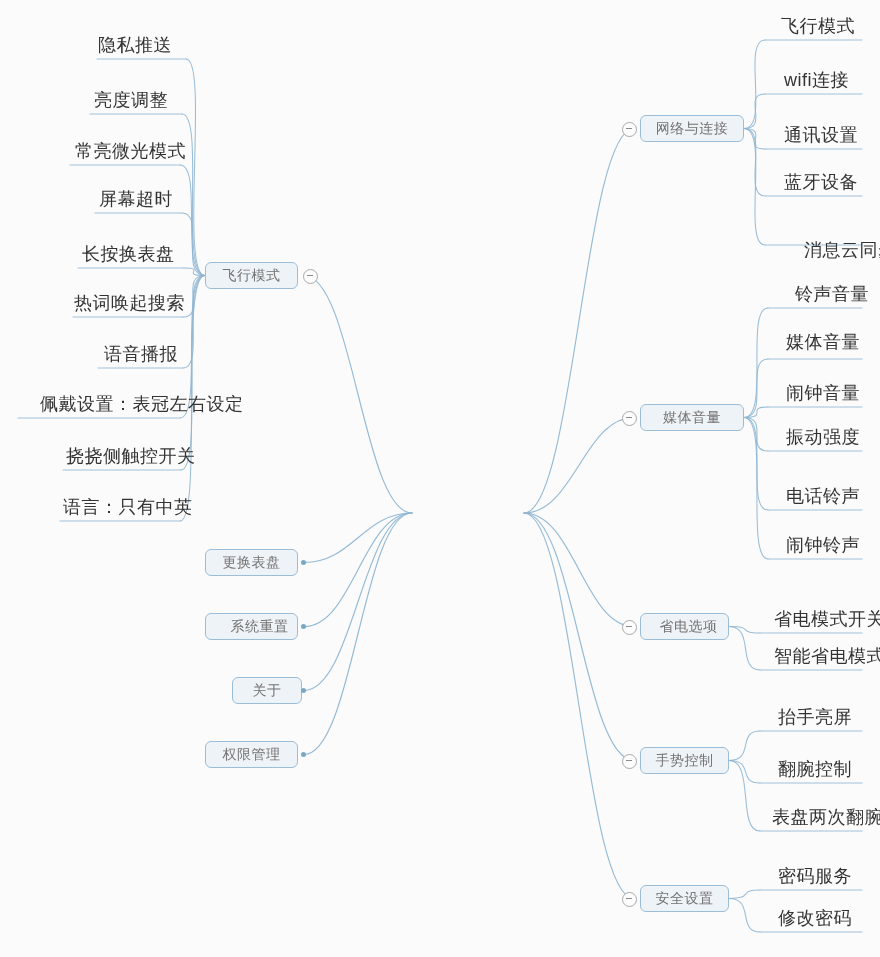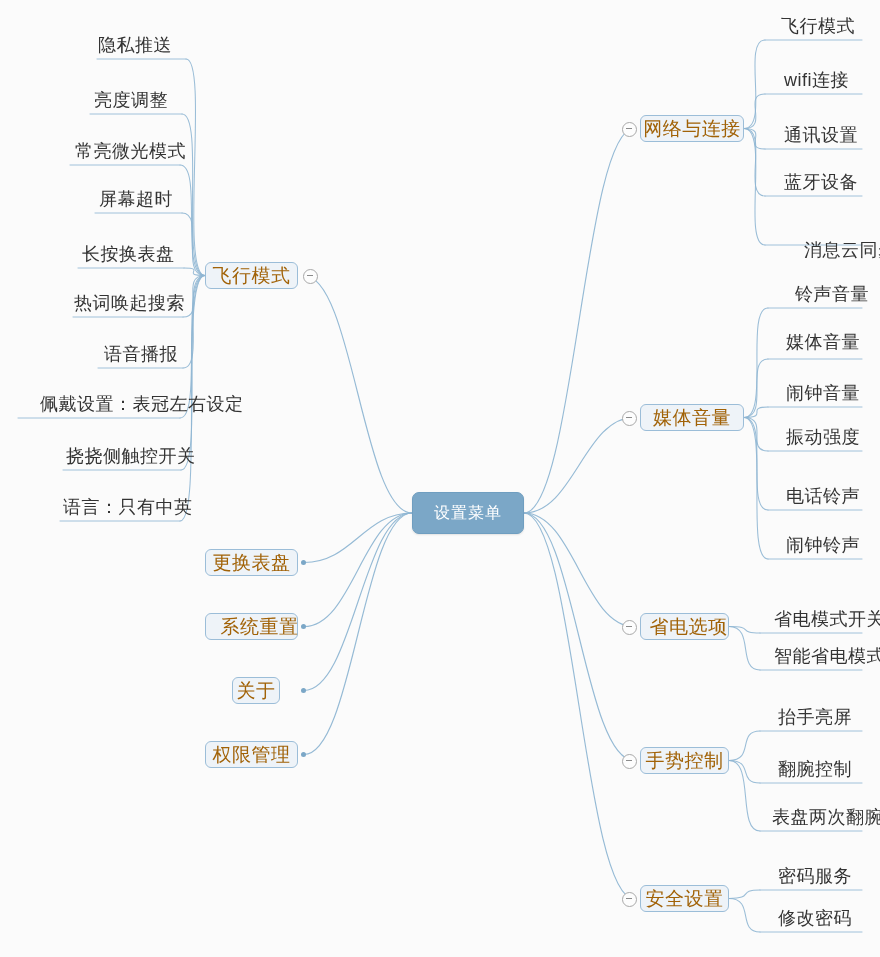--- a/index.html
+++ b/index.html
@@ -30,22 +30,22 @@
     letter-spacing:1px;
     height:42px;
     box-shadow:0 1px 2px rgba(0,0,0,.10);
   }
 
   
   .branch{
     background:#eef3f8;
     border:1px solid #9bbdd8;
     border-radius:6px;
-    color:#a16207;
-    font-size:19px;
+    color:#737373;
+    font-size:14px;
     height:27px;
     letter-spacing:.5px;
   }
 
   
   .leaf{
     position:absolute;
     color:#333333;
     font-size:18px;
     letter-spacing:.5px;
@@ -141,38 +141,37 @@
       <path d="M 760 783 L 862 783" fill="none" stroke="#8fb6d3" stroke-width="1" stroke-linecap="round" opacity="0.85"></path>
       <path d="M 729 760.5 C 755 760.5, 736.6 783, 760 783" fill="none" stroke="#8fb6d3" stroke-width="1.05" stroke-linecap="round" opacity="0.9"></path>
       <path d="M 760 831 L 862 831" fill="none" stroke="#8fb6d3" stroke-width="1" stroke-linecap="round" opacity="0.85"></path>
       <path d="M 729 760.5 C 755 760.5, 736.6 831, 760 831" fill="none" stroke="#8fb6d3" stroke-width="1.05" stroke-linecap="round" opacity="0.9"></path>
       <path d="M 524 513 C 573.5 513, 584.5 898.5, 634 898.5" fill="none" stroke="#8fb6d3" stroke-width="1.15" stroke-linecap="round" opacity="0.95"></path>
       <path d="M 760 890 L 862 890" fill="none" stroke="#8fb6d3" stroke-width="1" stroke-linecap="round" opacity="0.85"></path>
       <path d="M 729 898.5 C 755 898.5, 736.6 890, 760 890" fill="none" stroke="#8fb6d3" stroke-width="1.05" stroke-linecap="round" opacity="0.9"></path>
       <path d="M 760 932 L 862 932" fill="none" stroke="#8fb6d3" stroke-width="1" stroke-linecap="round" opacity="0.85"></path>
       <path d="M 729 898.5 C 755 898.5, 736.6 932, 760 932" fill="none" stroke="#8fb6d3" stroke-width="1.05" stroke-linecap="round" opacity="0.9"></path>
     </svg>
-<div class="node root" style="left: 412px; top: 492px; width: 112px; height: 42px;">设置菜单</div>
     <div class="node branch" style="left: 205px; top: 262px; width: 93px; height: 27px;">飞行模式</div>
     <div class="toggle" style="left: 303px; top: 269px;"></div>
     <div class="leaf" style="left: 98px; top: 33px;">隐私推送</div>
     <div class="leaf" style="left: 94px; top: 88px;">亮度调整</div>
     <div class="leaf" style="left: 75px; top: 139px;">常亮微光模式</div>
     <div class="leaf" style="left: 99px; top: 187px;">屏幕超时</div>
     <div class="leaf" style="left: 82px; top: 242px;">长按换表盘</div>
     <div class="leaf" style="left: 74px; top: 291px;">热词唤起搜索</div>
     <div class="leaf" style="left: 104px; top: 342px;">语音播报</div>
     <div class="leaf" style="left: 40px; top: 392px;">佩戴设置：表冠左右设定</div>
     <div class="leaf" style="left: 66px; top: 444px;">挠挠侧触控开关</div>
     <div class="leaf" style="left: 63px; top: 495px;">语言：只有中英</div>
     <div class="node branch" style="left: 205px; top: 549px; width: 93px; height: 27px;">更换表盘</div>
     <div class="dot" style="left: 301px; top: 560px;"></div>
     <div class="node branch" style="left: 205px; top: 613px; width: 93px; height: 27px; padding-left: 16px;">系统重置</div>
     <div class="dot" style="left: 301px; top: 624px;"></div>
-    <div class="node branch" style="left: 232px; top: 677px; width: 48px; height: 27px;">关于</div>
+    <div class="node branch" style="left: 232px; top: 677px; width: 70px; height: 27px;">关于</div>
     <div class="dot" style="left: 301px; top: 688px;"></div>
     <div class="node branch" style="left: 205px; top: 741px; width: 93px; height: 27px;">权限管理</div>
     <div class="dot" style="left: 301px; top: 752px;"></div>
     <div class="node branch" style="left: 640px; top: 115px; width: 104px; height: 27px;">网络与连接</div>
     <div class="toggle" style="left: 622px; top: 122px;"></div>
     <div class="leaf" style="left: 781px; top: 14px;">飞行模式</div>
     <div class="leaf" style="left: 784px; top: 68px;">wifi连接</div>
     <div class="leaf" style="left: 784px; top: 123px;">通讯设置</div>
     <div class="leaf" style="left: 784px; top: 170px;">蓝牙设备</div>
     <div class="leaf" style="left: 804px; top: 219px; margin-top: 19px;">消息云同步</div>

